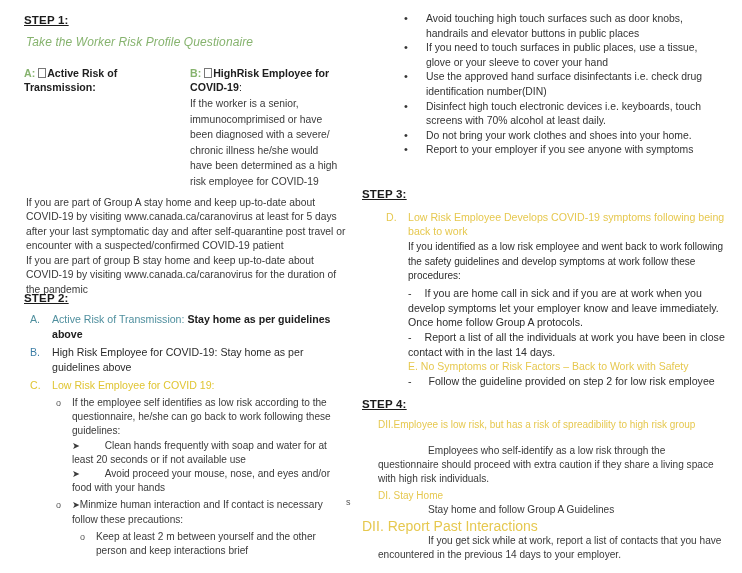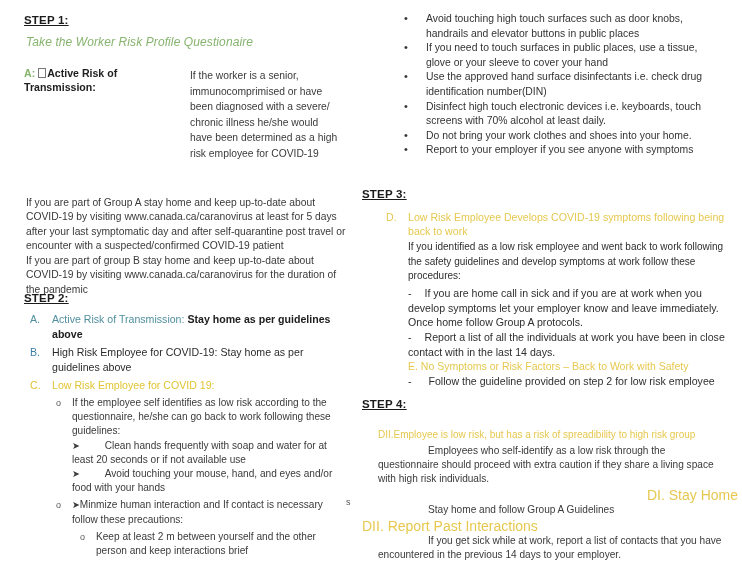--- a/index.html
+++ b/index.html
@@ -95,20 +95,24 @@
     <div class="ab-wrap" style="top:66px;">
 
       <div class="ab-col ab-a">
         <div class="ab-title">
           <span class="green bold">A:</span>
           <span class="box"></span><span class="bold">Active Risk of Transmission:</span>
         </div>
       </div>
 
       <div class="ab-col ab-b">
+        <div class="ab-title">
+          <span class="green bold">B:</span>
+          <span class="box"></span><span class="bold">HighRisk Employee for COVID-19</span><span>:</span>
+        </div>
         <div class="ab-body" style="margin-top:2px;">If the worker is a senior, immunocomprimised or have been diagnosed with a severe/ chronic illness he/she would have been determined as a high risk employee for COVID-19</div>
       </div>
 
     </div>
 
     <div class="para" style="position:absolute;left:26px;top:196px;width:320px;">If you are part of Group A stay home and keep up-to-date about COVID-19  by visiting www.canada.ca/caranovirus  at least for 5 days after your last symptomatic day and after self-quarantine post travel or encounter with a suspected/confirmed COVID-19 patient</div>
 
     <div class="para" style="position:absolute;left:26px;top:254px;width:320px;">If you are part of group B stay home and keep up-to-date about COVID-19  by visiting www.canada.ca/caranovirus for the duration of the pandemic</div>
 
     <div style="position:absolute;left:24px;top:292px;" class="step-head">STEP 2:</div>
@@ -135,21 +139,21 @@
         <span class="tx">If the employee self identifies as low risk according to the questionnaire, he/she can go back to work following these guidelines:</span>
       </div>
 
       <div style="margin-left:72px;width:272px;font-size:10.1px;line-height:14.2px;color:#3a3a3a;">
         <span class="arrow">➤</span>
         <span style="display:inline;padding-left:22px;">Clean hands frequently with soap and water for at least 20 seconds or if not available use</span>
       </div>
 
       <div style="margin-left:72px;width:272px;font-size:10.1px;line-height:14.2px;color:#3a3a3a;">
         <span class="arrow">➤</span>
-        <span style="display:inline;padding-left:22px;">Avoid touching your mouse, hand, and eyes and/or food with your hands</span>
+        <span style="display:inline;padding-left:22px;">Avoid proceed your mouse, nose, and eyes and/or food with your hands</span>
       </div>
 
       <div class="sub" style="margin-left:56px;width:286px;margin-top:3px;">
         <span class="mk">o</span>
         <span class="tx"><span class="arrow">➤</span><span>Minmize human interaction and If contact is necessary follow these precautions:</span></span>
       </div>
 
       <div class="sub" style="margin-left:80px;width:258px;margin-top:3px;">
         <span class="mk">o</span>
         <span class="tx">Keep at least 2 m between yourself and the other person and keep interactions brief</span>
@@ -210,25 +214,25 @@
 
     <div style="position:absolute;left:46px;top:359px;width:336px;font-size:10.5px;line-height:14px;" class="gold2">E. No Symptoms or Risk Factors – Back to Work with Safety</div>
 
     <div style="position:absolute;left:46px;top:374px;width:320px;font-size:10.6px;line-height:14.6px;color:#2f2f2f;">
       <span class="dash">-</span>
       <span style="padding-left:14px;text-align:center;">Follow the guideline provided on step 2 for low risk employee</span>
     </div>
 
     <div style="position:absolute;left:0px;top:398px;" class="step-head">STEP 4:</div>
 
-    <div style="position:absolute;left:16px;top:428px;width:344px;font-size:10px;line-height:13.4px;" class="gold2">DII.Employee is low risk, but has a risk of spreadibility to high risk group</div>
+    <div style="position:absolute;left:16px;top:418px;width:344px;font-size:10px;line-height:13.4px;" class="gold2">DII.Employee is low risk, but has a risk of spreadibility to high risk group</div>
 
     <div style="position:absolute;left:16px;top:444px;width:346px;font-size:10.1px;line-height:14.2px;color:#3a3a3a;text-indent:50px;">Employees who self-identify as a low risk through the questionnaire should   proceed with extra caution if they share a living space with high risk individuals.</div>
 
-    <div style="position:absolute;left:32px;top:489px;width:344px;font-size:14px;line-height:13.4px;text-align:right;" class="gold2">DI. Stay Home</div>
+    <div style="position:absolute;left:16px;top:489px;width:344px;font-size:10px;line-height:13.4px;" class="gold2">DI. Stay Home</div>
 
     <div style="position:absolute;left:16px;top:503px;width:346px;font-size:10.1px;line-height:14.2px;color:#3a3a3a;text-indent:50px;">Stay home and follow Group A Guidelines</div>
 
     <div style="position:absolute;left:0;top:520px;width:344px;font-size:14px;line-height:13.4px;" class="gold2">DII. Report Past Interactions</div>
 
     <div style="position:absolute;left:16px;top:534px;width:346px;font-size:10.1px;line-height:14.2px;color:#3a3a3a;text-indent:50px;">If you get sick while at work, report a list of contacts that you have encountered in the previous 14 days to your employer.</div>
 
   </div>
 
   <div class="stray" style="left:346px;top:497px;">s</div>

